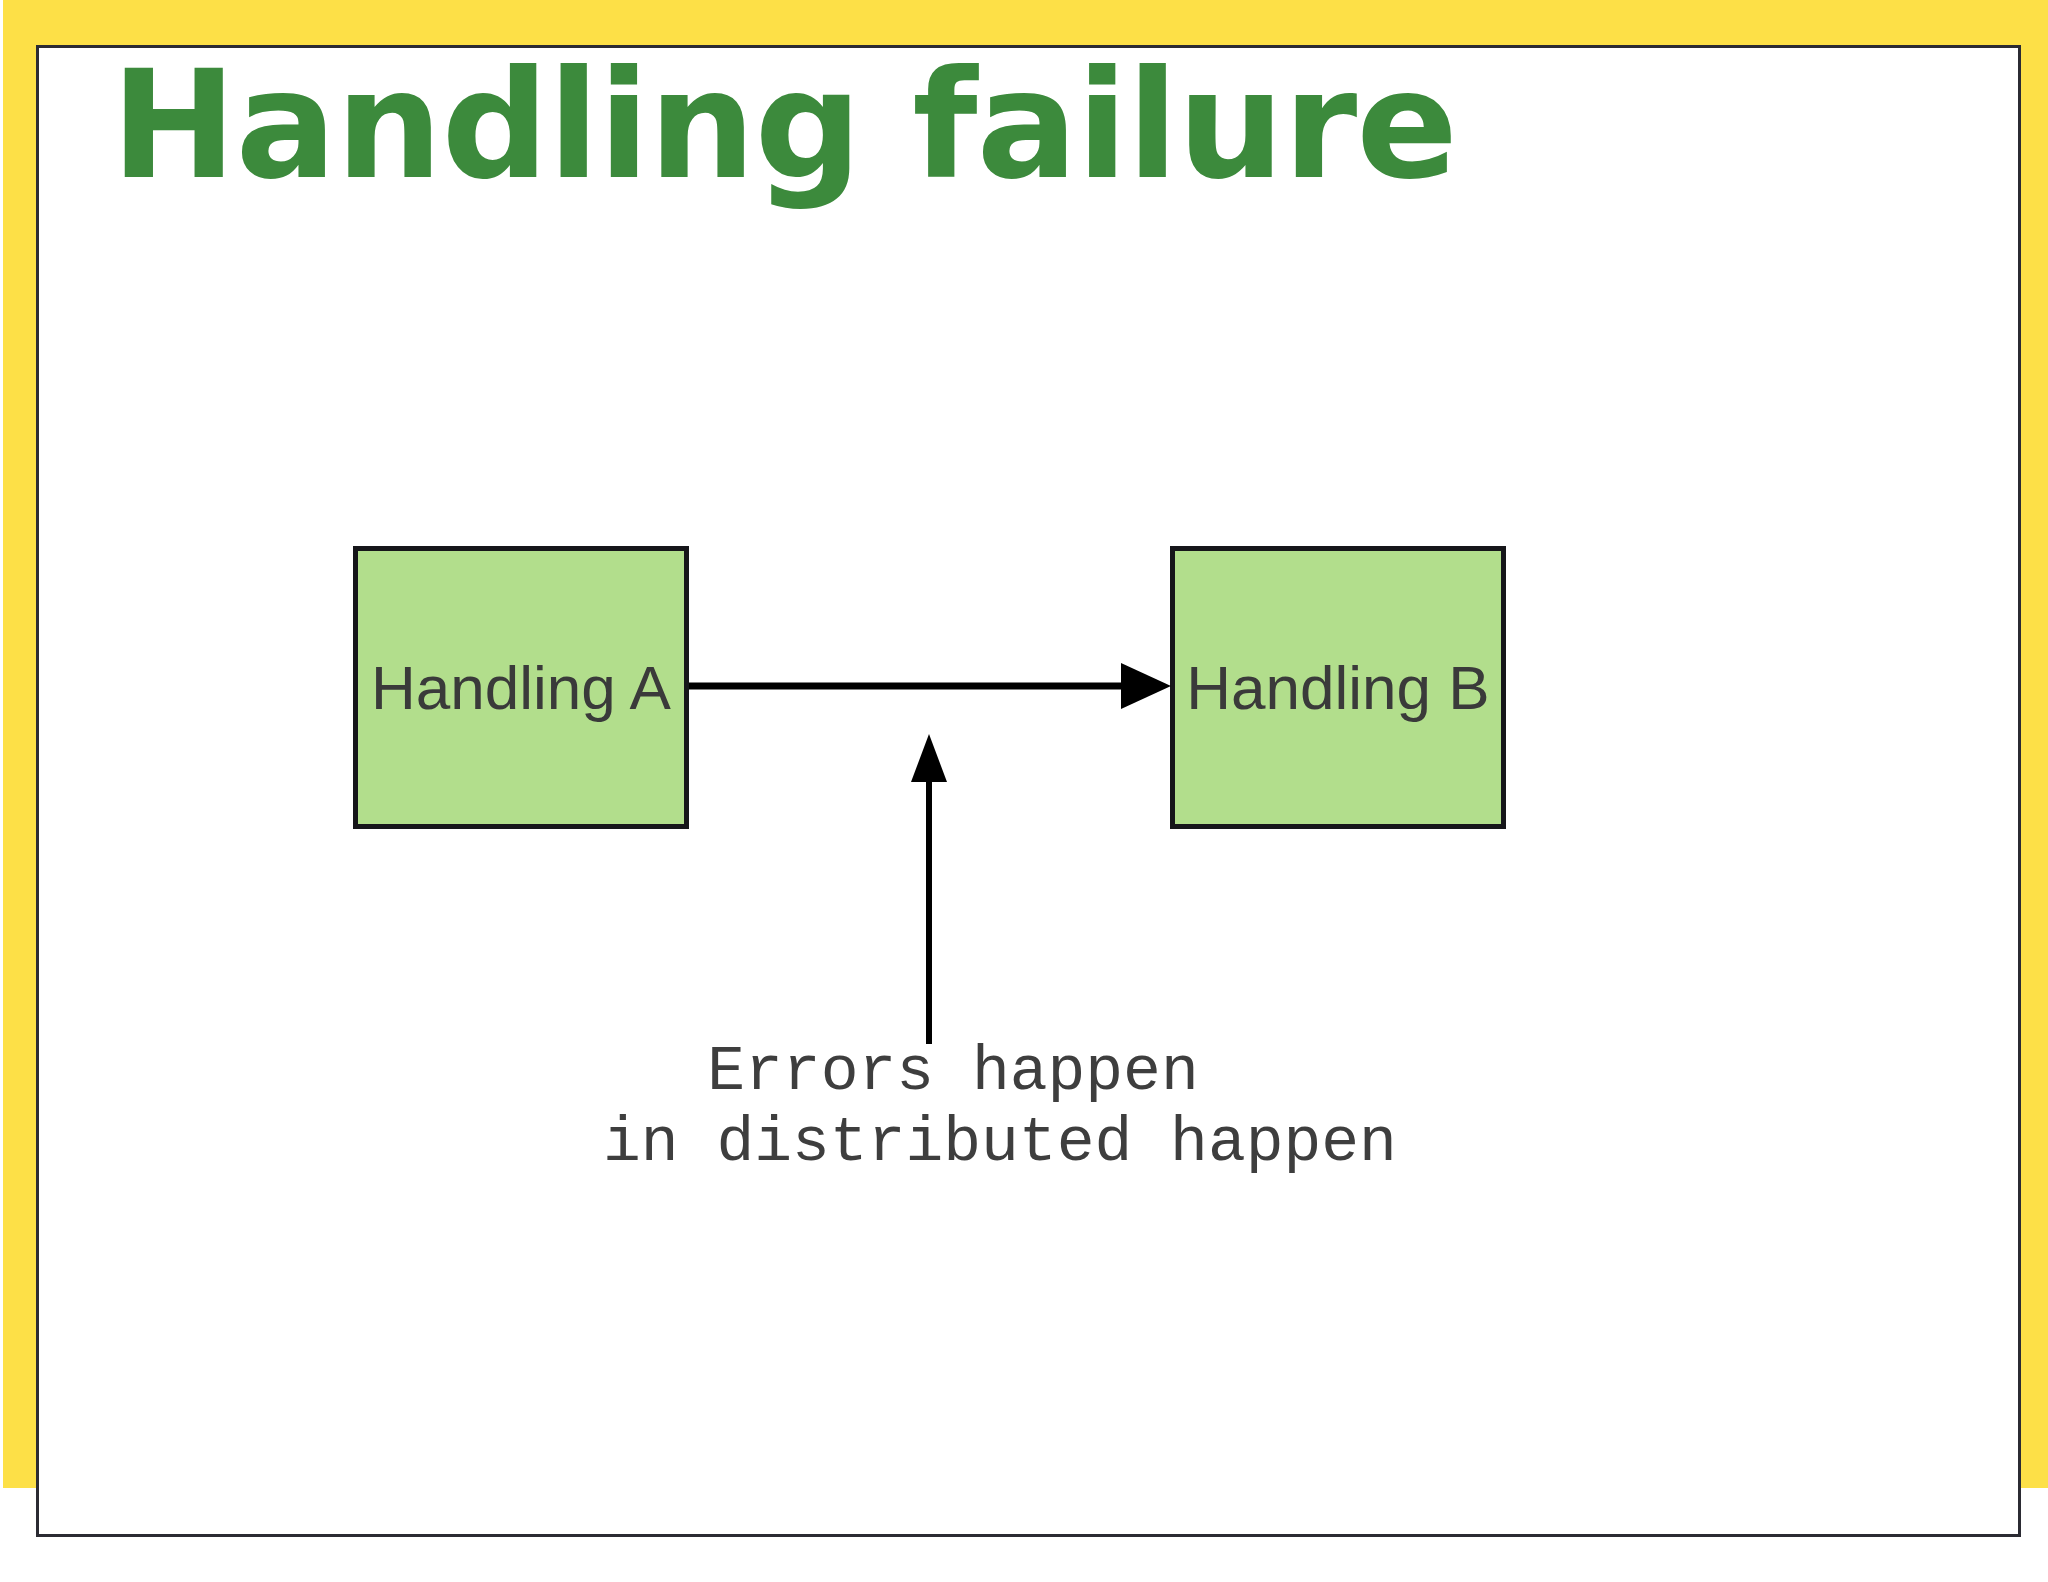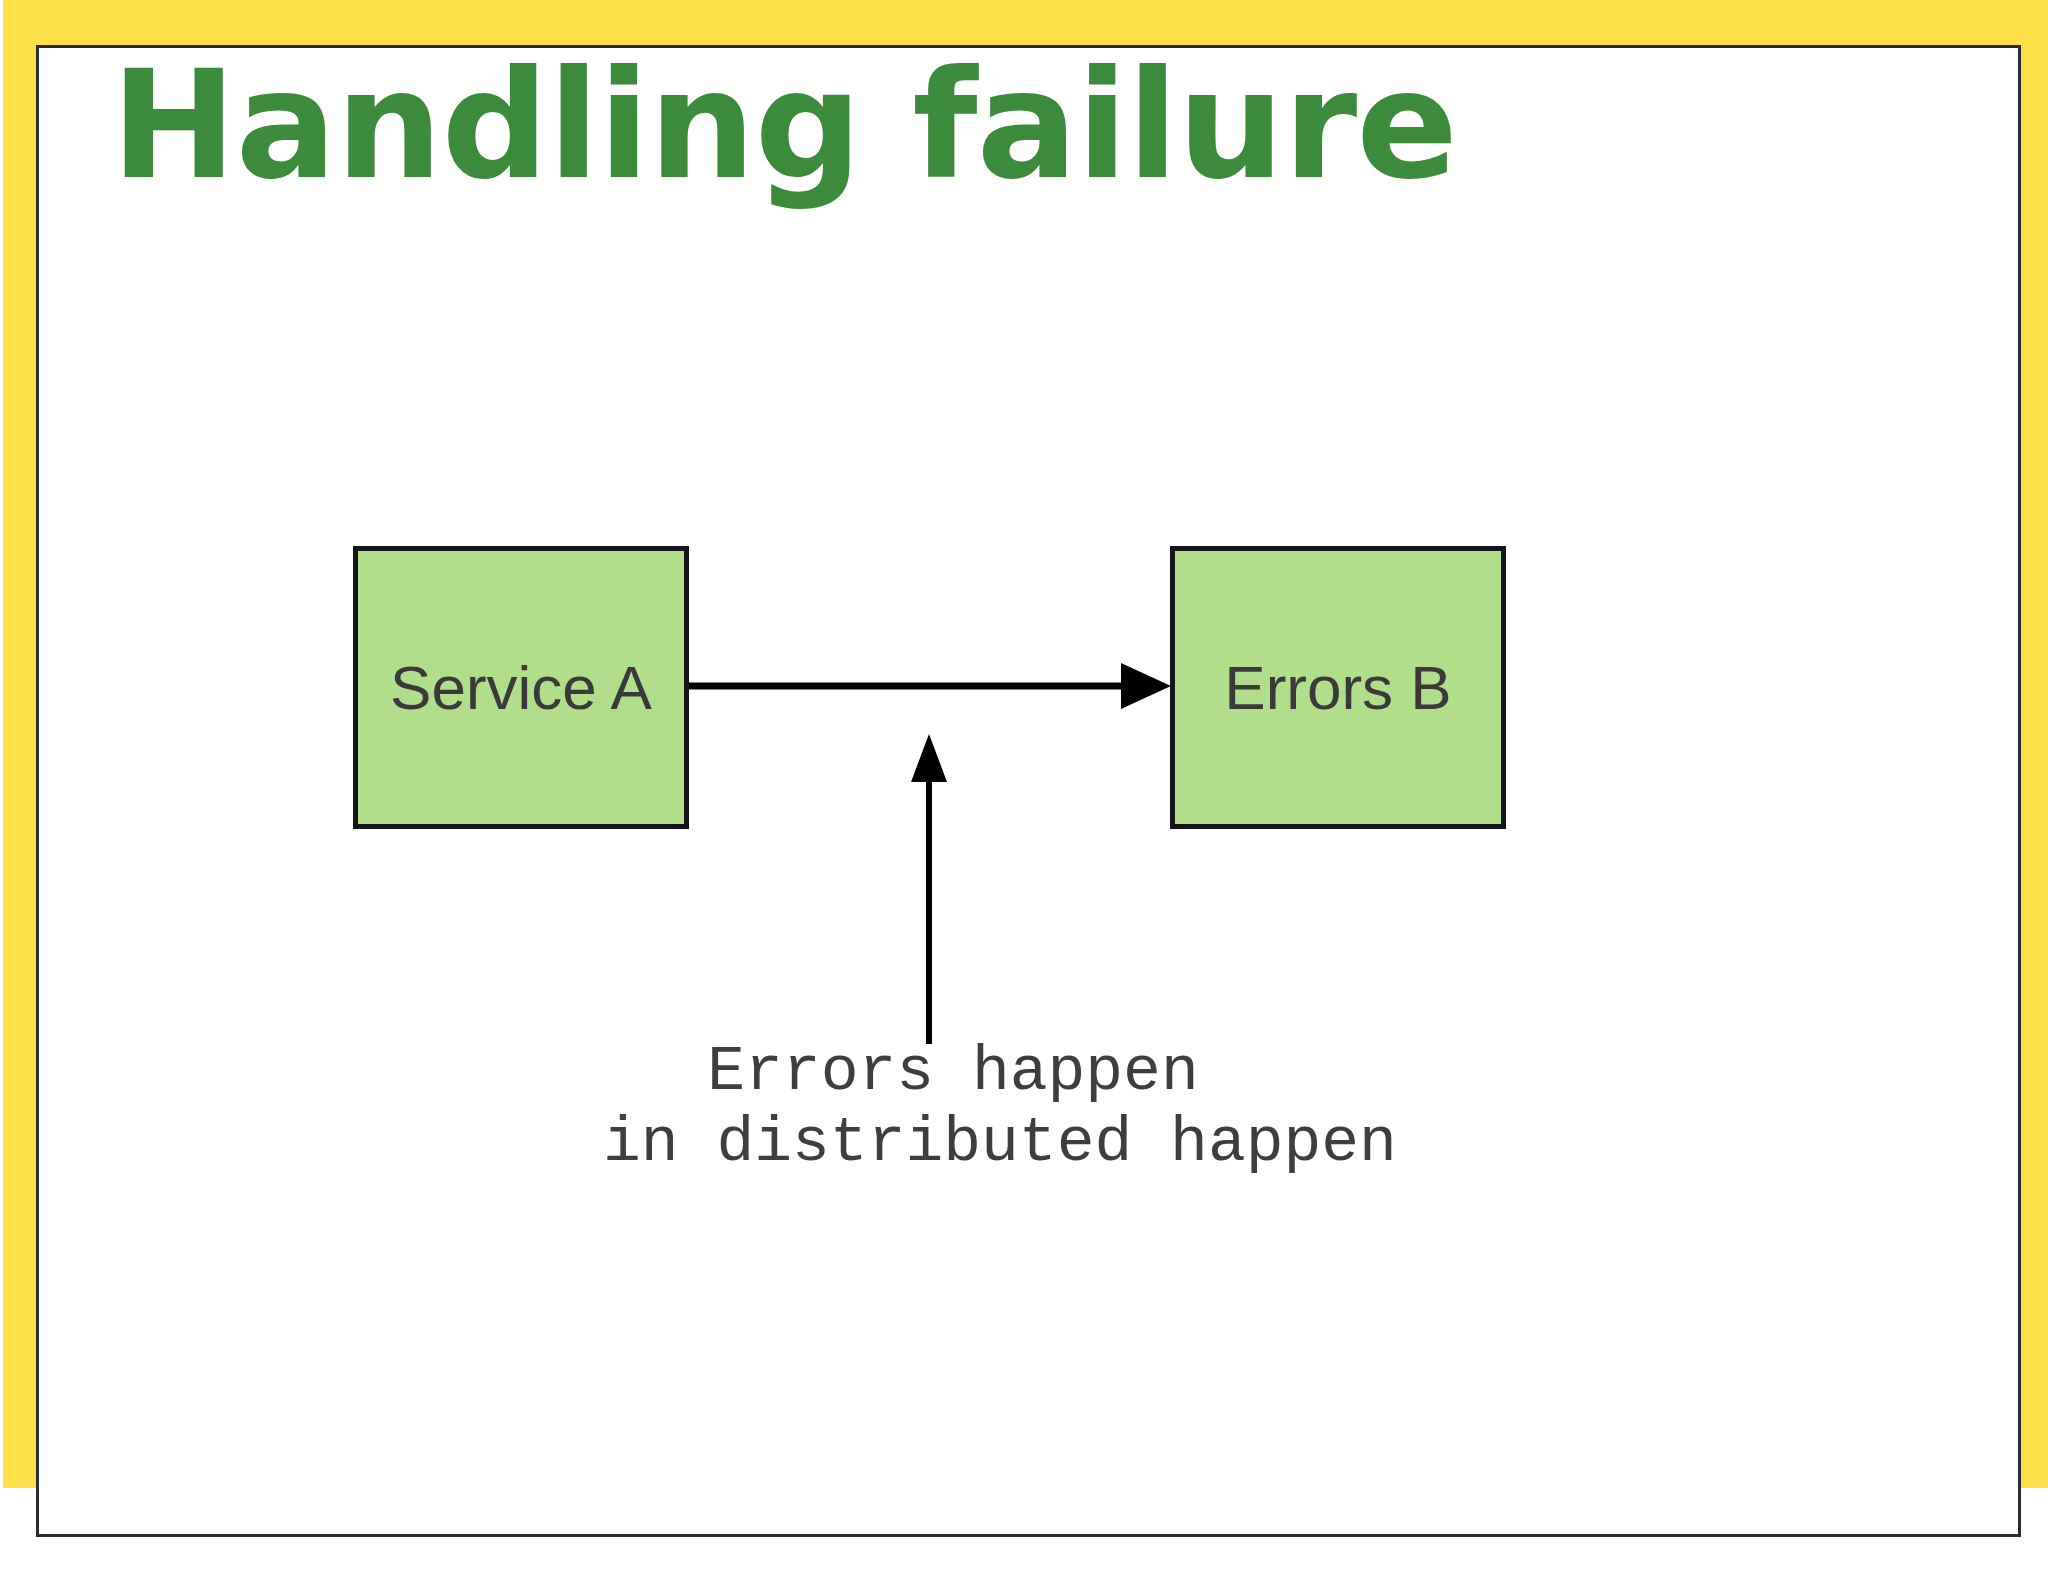--- a/index.html
+++ b/index.html
@@ -124,25 +124,25 @@
 
 <div id="slide">
 
   <div id="slide-frame"></div>
 
   <div id="slide-title">Handling failure</div>
 
   <div id="diagram">
 
     <div id="service-a-box" class="service-box">
-      <span class="service-label">Service A</span>
+      <span class="service-label">Handling A</span>
     </div>
 
     <div id="service-b-box" class="service-box">
-      <span class="service-label">Errors B</span>
+      <span class="service-label">Handling B</span>
     </div>
 
     <svg id="arrow-layer" viewBox="0 0 2048 1582" width="2048" height="1582">
 
       <g>
         <line x1="686" y1="686" x2="1146" y2="686" stroke="#000000" stroke-width="7"></line>
         <polygon points="1168,686 1118,663 1118,709" fill="#000000"></polygon>
       </g>
 
       <g>

